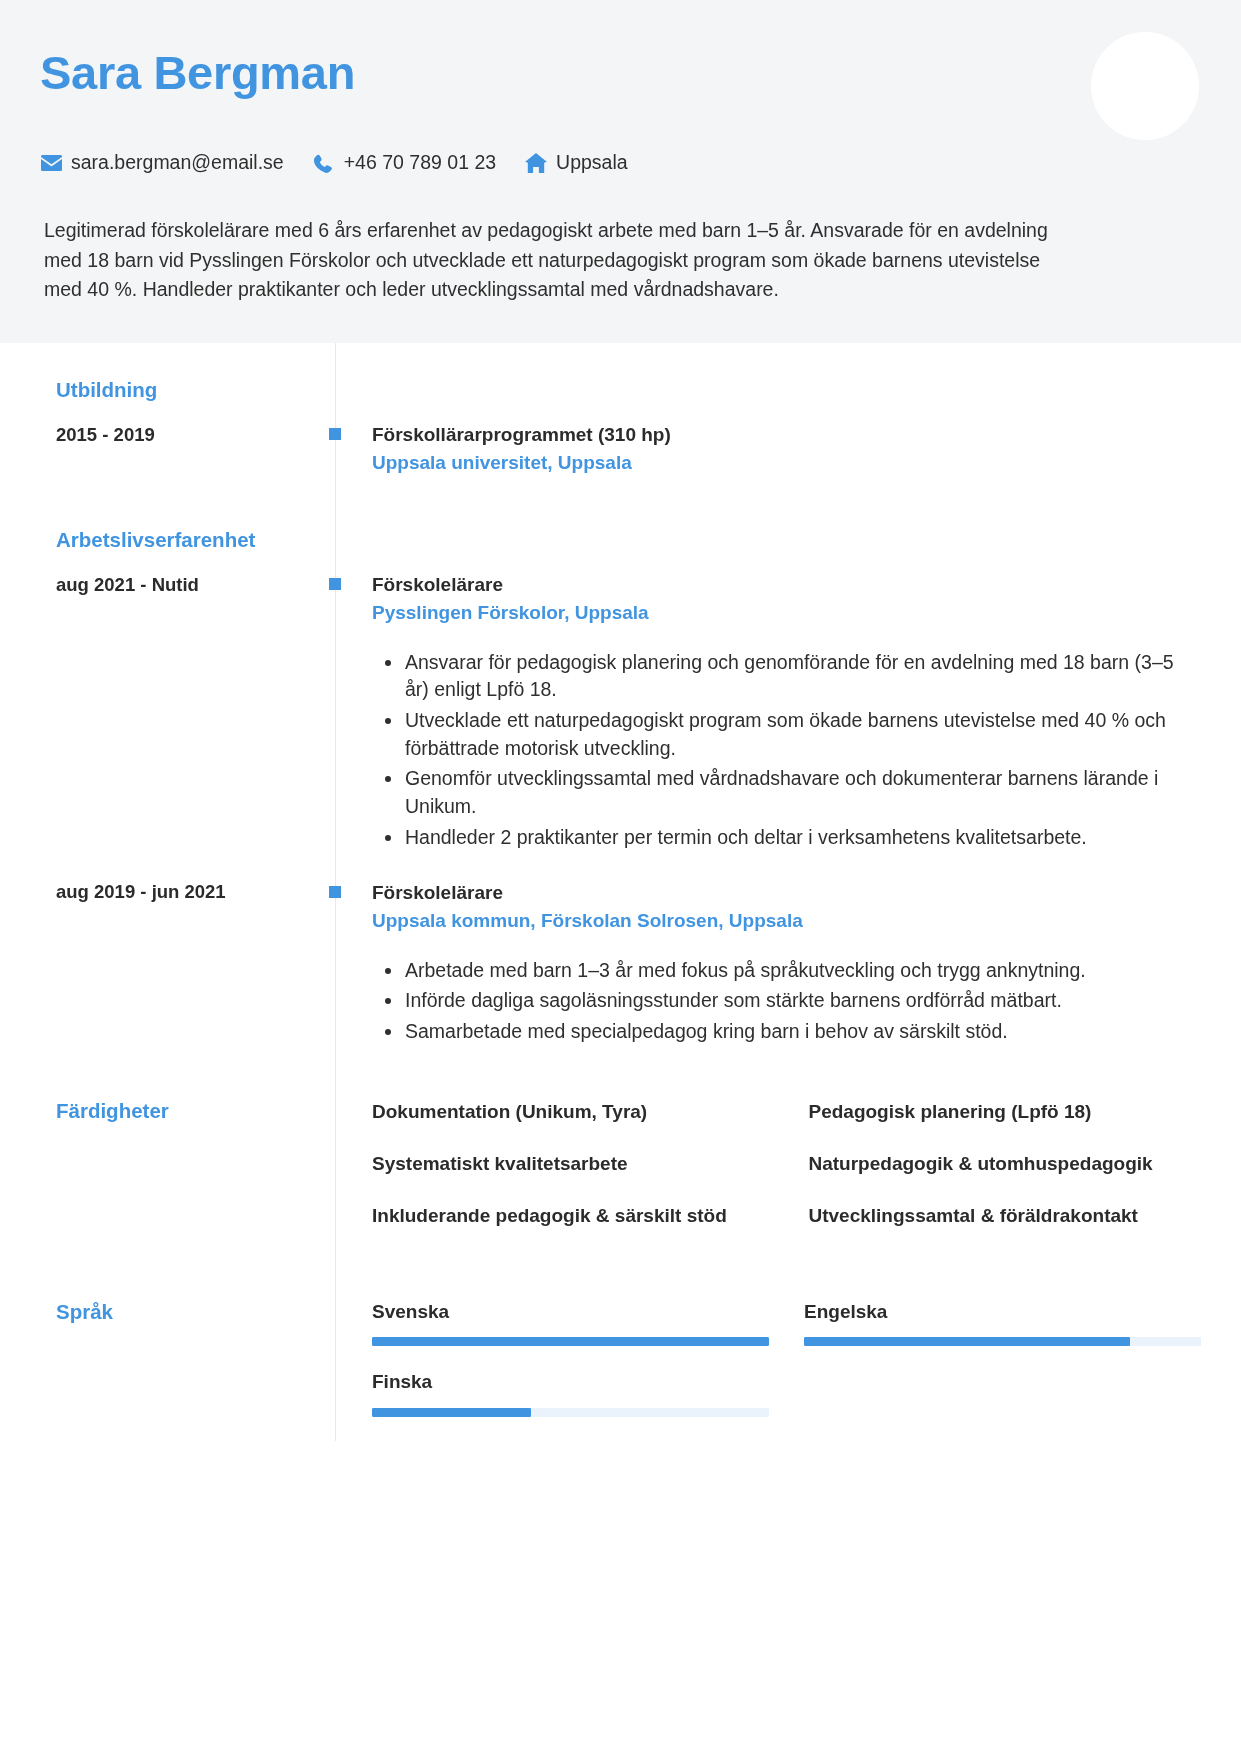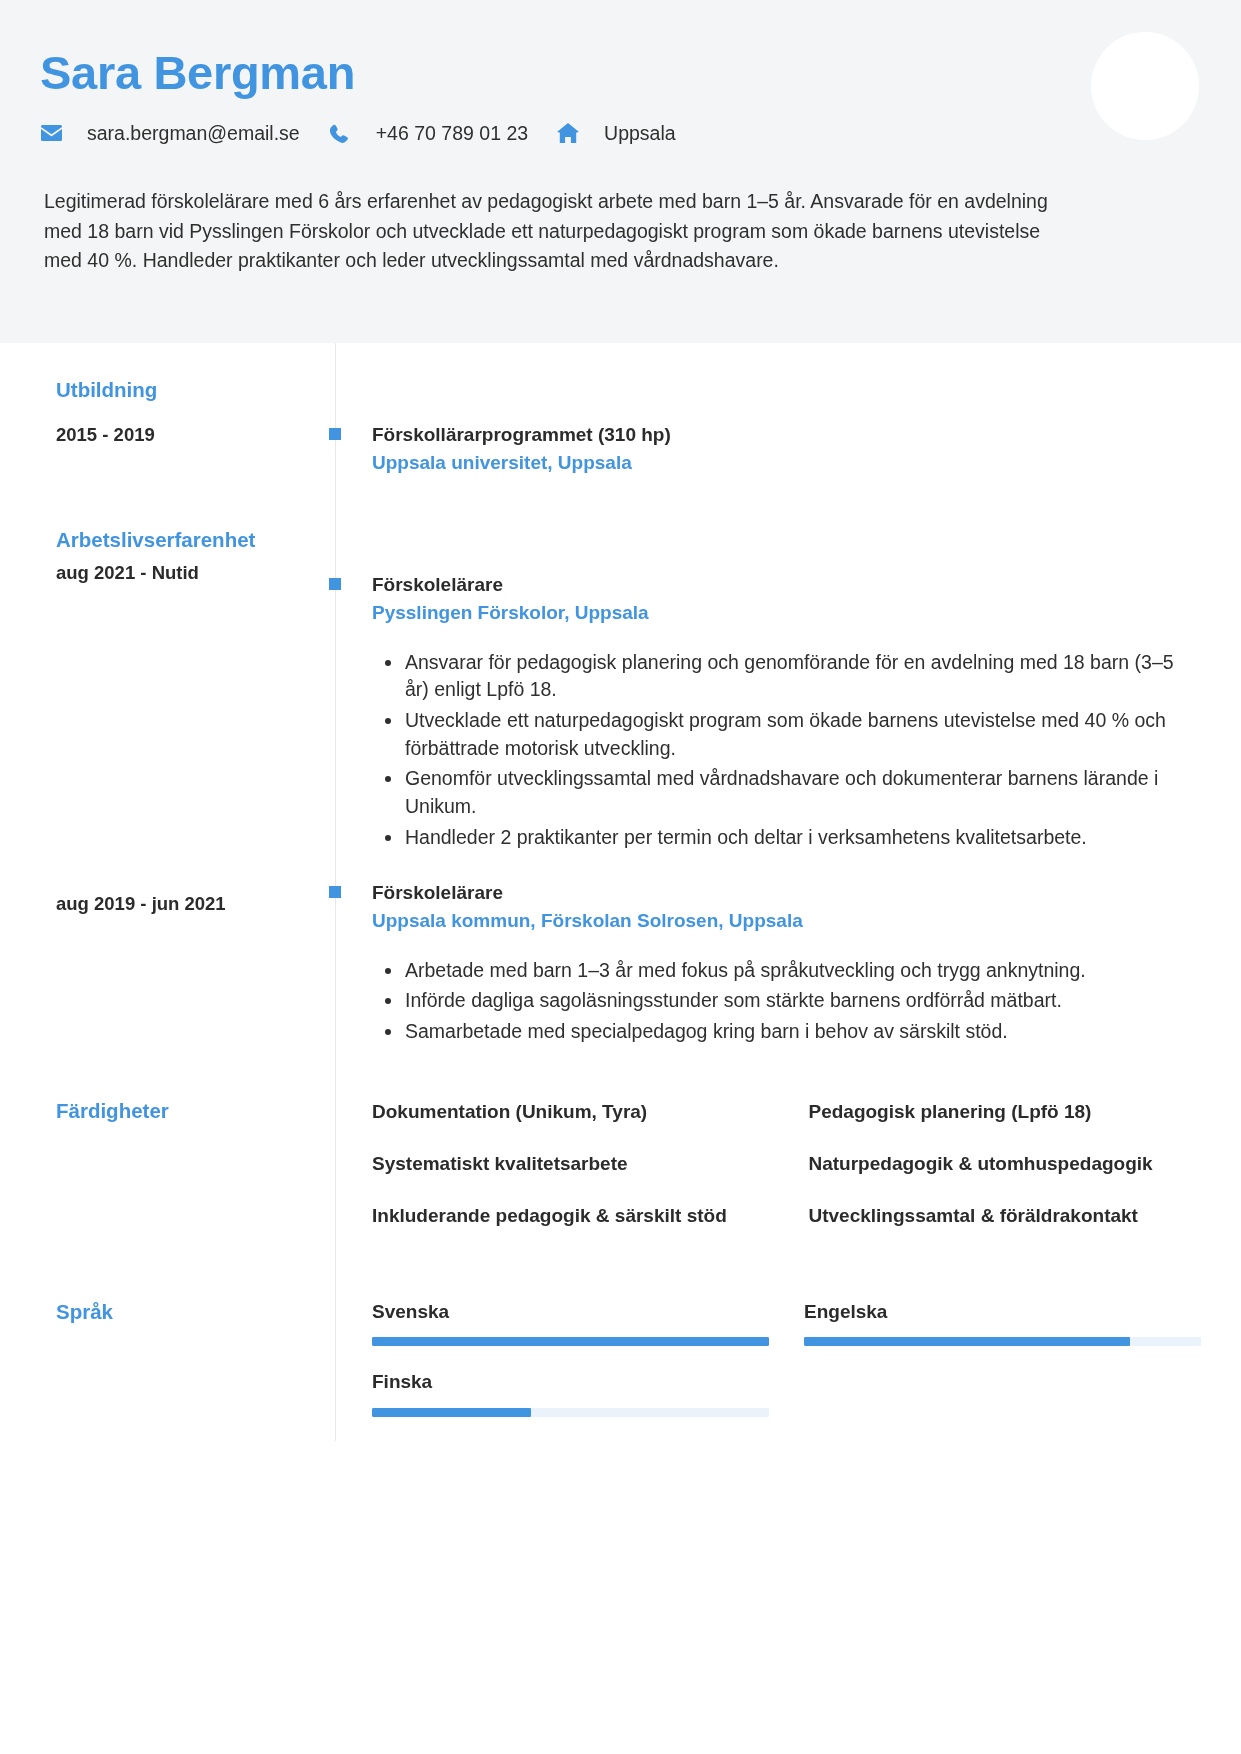--- a/index.html
+++ b/index.html
@@ -41,23 +41,24 @@
   .contact-row {
     display: flex;
     align-items: center;
     gap: 29px;
     font-size: 19.5px;
     color: #2f2f2f;
     margin-bottom: 42px;
   }
   .contact-item {
     display: flex;
-    align-items: flex-start;
-    gap: 25px;
+    align-items: flex-end;
+    gap: 9px;
     white-space: nowrap;
+    margin-top: 29px;
   }
   .contact-item .ic {
     display: inline-flex;
     align-items: center;
     justify-content: center;
     width: 22px;
     height: 22px;
     flex: none;
   }
   .contact-item .ic svg { display: block; }
@@ -117,21 +118,20 @@
     font-weight: bold;
     color: #4094e0;
     margin: 0;
     line-height: 1.2;
   }
   .entry-date {
     font-size: 18.5px;
     font-weight: bold;
     color: #2b2b2b;
     line-height: 1.3;
-    margin-top: 12px;
   }
 
   
   .marker {
     position: absolute;
     left: -6px;
     width: 12px;
     height: 12px;
     background: #4094e0;
   }
@@ -276,21 +276,21 @@
       <div class="col-right" style="padding-top:44px;">
         <div class="marker" style="top:50px;"></div>
         <div class="entry-title">Förskollärarprogrammet (310 hp)</div>
         <div class="entry-org">Uppsala universitet, Uppsala</div>
       </div>
     </div>
 
     <div class="section" style="padding-top:53px;">
       <div class="col-left">
         <div class="sec-title">Arbetslivserfarenhet</div>
-        <div class="entry-date" style="margin-top:8px;">aug 2021 - Nutid</div>
+        <div class="entry-date" style="margin-top:20px;">aug 2021 - Nutid</div>
       </div>
       <div class="col-right" style="padding-top:44px;">
         <div class="marker" style="top:50px;"></div>
         <div class="entry-title">Förskolelärare</div>
         <div class="entry-org">Pysslingen Förskolor, Uppsala</div>
         <ul class="bullets">
           <li>Ansvarar för pedagogisk planering och genomförande för en avdelning med 18 barn (3–5 år) enligt Lpfö 18.</li>
           <li>Utvecklade ett naturpedagogiskt program som ökade barnens utevistelse med 40 % och förbättrade motorisk utveckling.</li>
           <li>Genomför utvecklingssamtal med vårdnadshavare och dokumenterar barnens lärande i Unikum.</li>
           <li>Handleder 2 praktikanter per termin och deltar i verksamhetens kvalitetsarbete.</li>

